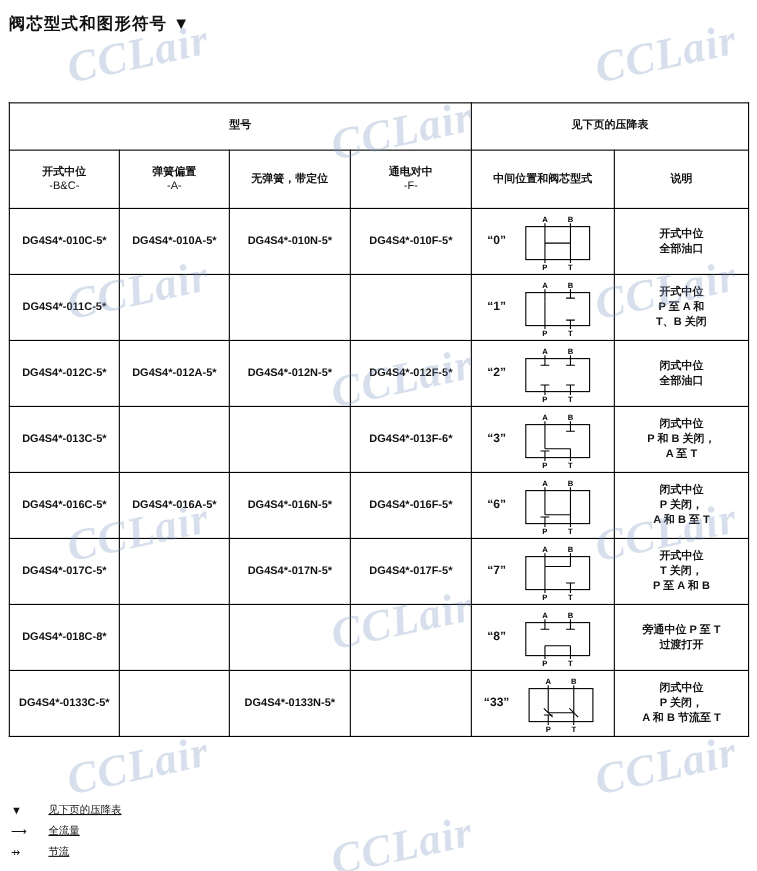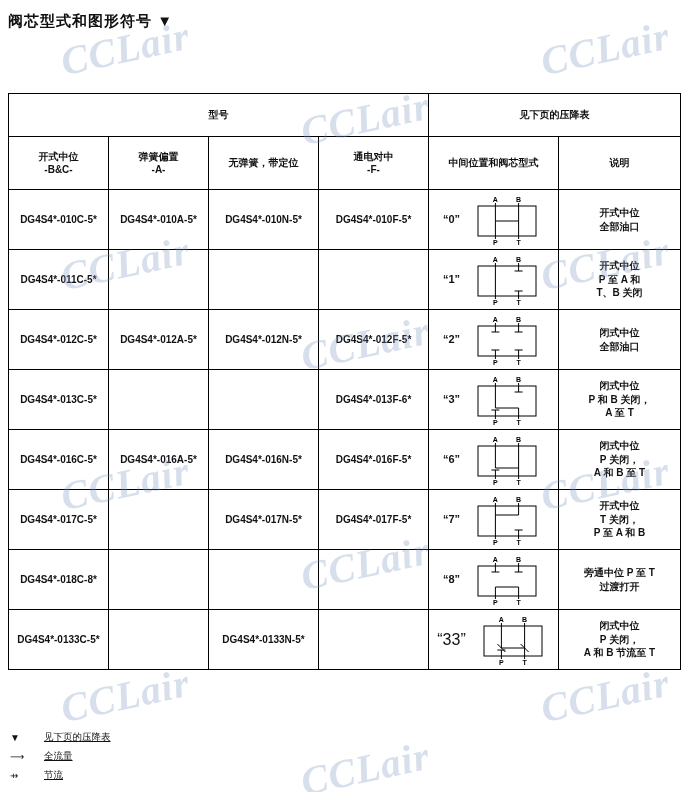--- a/index.html
+++ b/index.html
@@ -57,25 +57,25 @@
   }
   table.spool td, table.spool th {
     border: 1px solid #000;
     font-size: 10px;
     font-weight: bold;
     text-align: center;
     vertical-align: middle;
     padding: 2px 2px;
     line-height: 1.35;
   }
-  .thick-top td, .thick-top th { border-top-width: 2px; }
+  .thick-top td, .thick-top th { border-top-width: 2px; font-family: Liberation Mono, monospace; }
   .grp-head td { height: 38px; font-size: 11px; }
   .sub-head td { height: 48px; font-size: 10px; }
   .sub-head .l1 { display: block; }
-  .sub-head .l2 { display: block; font-weight: bold; }
+  .sub-head .l2 { display: block; font-weight: normal; }
   tbody tr { height: 60px; }
   td.model { font-size: 9.6px; letter-spacing: 0px; }
   td.desc {
     font-size: 10px;
     font-weight: normal;
     line-height: 1.5;
     text-align: left;
     padding-left: 14px;
   }
   td.sym { padding: 0; }
@@ -404,21 +404,21 @@
             <div>过渡打开</div>
           </td>
         </tr>
         <tr>
           <td class="model">DG4S4*-0133C-5*</td>
           <td class="model"></td>
           <td class="model">DG4S4*-0133N-5*</td>
           <td class="model"></td>
           <td class="sym">
             <div class="sym-box">
-              <span style="font-size:16px;font-weight:normal;margin-right:10px;">“33”</span>
+              <span style="font-size:11px;font-weight:bold;margin-right:10px;">“33”</span>
               <svg width="74" height="52" viewBox="0 0 74 52">
     <text x="25.4" y="8" font-size="7" text-anchor="middle" font-family="Liberation Sans, sans-serif">A</text>
     <text x="48.599999999999994" y="8" font-size="7" text-anchor="middle" font-family="Liberation Sans, sans-serif">B</text>
     <rect x="8" y="12" width="58" height="30" fill="none" stroke="#000" stroke-width="1"></rect>
     <line x1="25.4" y1="12" x2="25.4" y2="34" stroke="#000" stroke-width="1"></line>
                 <line x1="48.599999999999994" y1="12" x2="48.599999999999994" y2="34" stroke="#000" stroke-width="1"></line>
                 <line x1="25.4" y1="34" x2="48.599999999999994" y2="34" stroke="#000" stroke-width="1"></line>
                 <line x1="48.599999999999994" y1="34" x2="48.599999999999994" y2="42" stroke="#000" stroke-width="1"></line>
                 <line x1="25.4" y1="42" x2="25.4" y2="36" stroke="#000" stroke-width="1"></line>
                 <line x1="21.4" y1="36" x2="29.4" y2="36" stroke="#000" stroke-width="1"></line>

